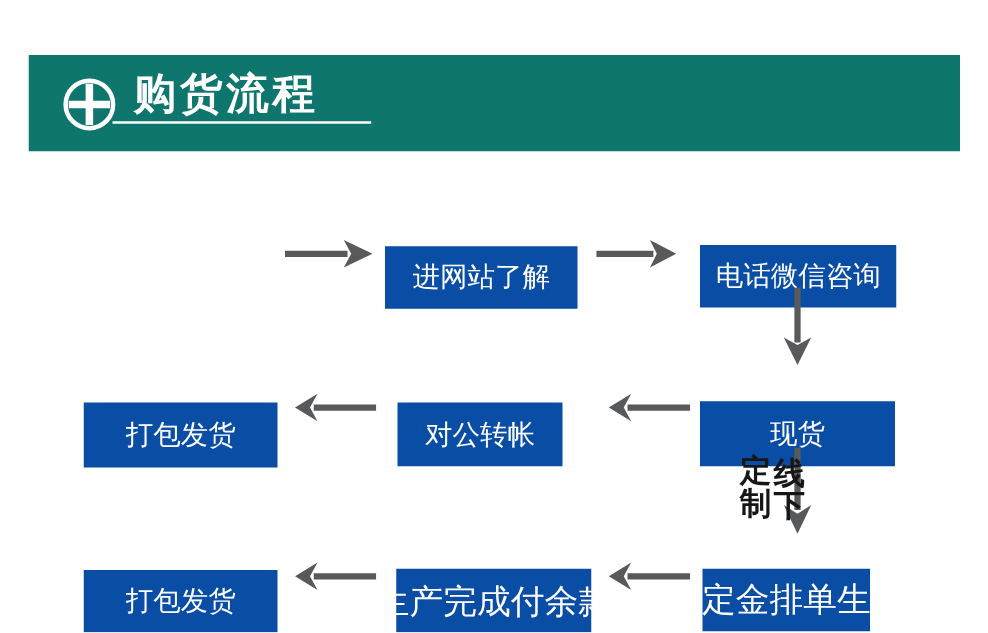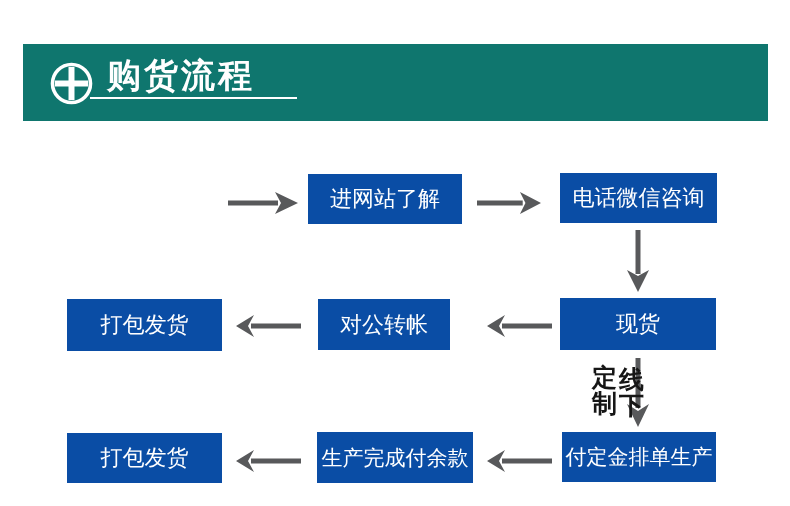--- a/index.html
+++ b/index.html
@@ -19,23 +19,23 @@
     white-space:nowrap;
   }
   .header-underline {
     position:absolute; left:67px; top:53px; width:207px; height:2px;
     background:#ffffff;
   }
   
   .box {
     position:absolute; background:#0a4da5; color:#ffffff;
     display:flex; align-items:center; justify-content:center;
-    font-size:22px; white-space:nowrap; text-align:center;
+    font-size:22px; white-space:nowrap; text-align:center;margin-top:23px;
   }
-  .box.tight { font-size:21px; letter-spacing:0;font-family:Liberation Serif, serif; }
+  .box.tight { font-size:27px; letter-spacing:0;font-family:Liberation Serif, serif; }
   
   .arrow { position:absolute; display:block; }
   
   .branch {
     position:absolute; width:28px; 
     font-family:"Liberation Serif", serif; font-weight:bold;
     font-size:25px; line-height:26px; color:#161616;
     word-break:break-all;
   }
 </style>
@@ -54,21 +54,21 @@
     <div class="header-underline"></div>
   </div>
 
   <div class="box" style="left:308px;top:174px;width:154px;height:50px">进网站了解</div>
   <div class="box" style="left:560px;top:298px;width:156px;height:52px">现货</div>
 
   <div class="box" style="left:560px;top:173px;width:157px;height:50px">电话微信咨询</div>
   <div class="box" style="left:318px;top:299px;width:132px;height:51px">对公转帐</div>
   <div class="box" style="left:67px;top:299px;width:155px;height:52px">打包发货</div>
 
-  <div class="box tight" style="left:562px;top:432px;width:154px;height:50px">付定金排单生产</div>
+  <div class="box tight" style="left:562px;top:432px;width:134px;height:50px">付定金排单生产</div>
   <div class="box tight" style="left:317px;top:432px;width:156px;height:51px">生产完成付余款</div>
   <div class="box" style="left:67px;top:433px;width:155px;height:50px">打包发货</div>
 
   <svg class="arrow" style="left:228px;top:191px" width="70" height="24" viewBox="0 0 70 24">
     <line x1="0" y1="12" x2="50" y2="12" stroke="#58595b" stroke-width="5"></line>
     <polygon points="47,1 70,12 47,23 53,12" fill="#58595b"></polygon>
   </svg>
   <svg class="arrow" style="left:477px;top:191px" width="64" height="24" viewBox="0 0 70 24" preserveAspectRatio="none">
     <line x1="0" y1="12" x2="50" y2="12" stroke="#58595b" stroke-width="5"></line>
     <polygon points="47,1 70,12 47,23 53,12" fill="#58595b"></polygon>

